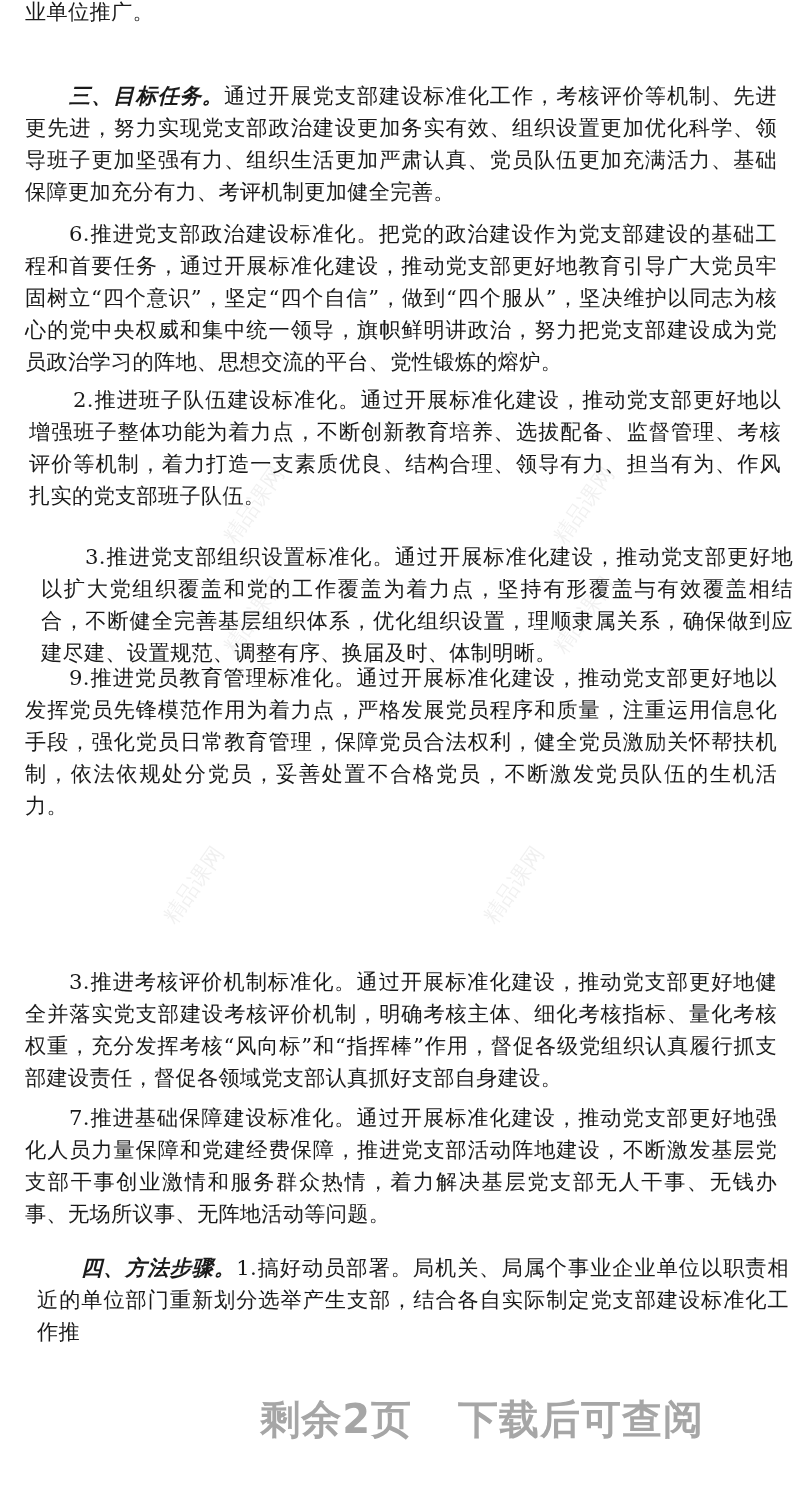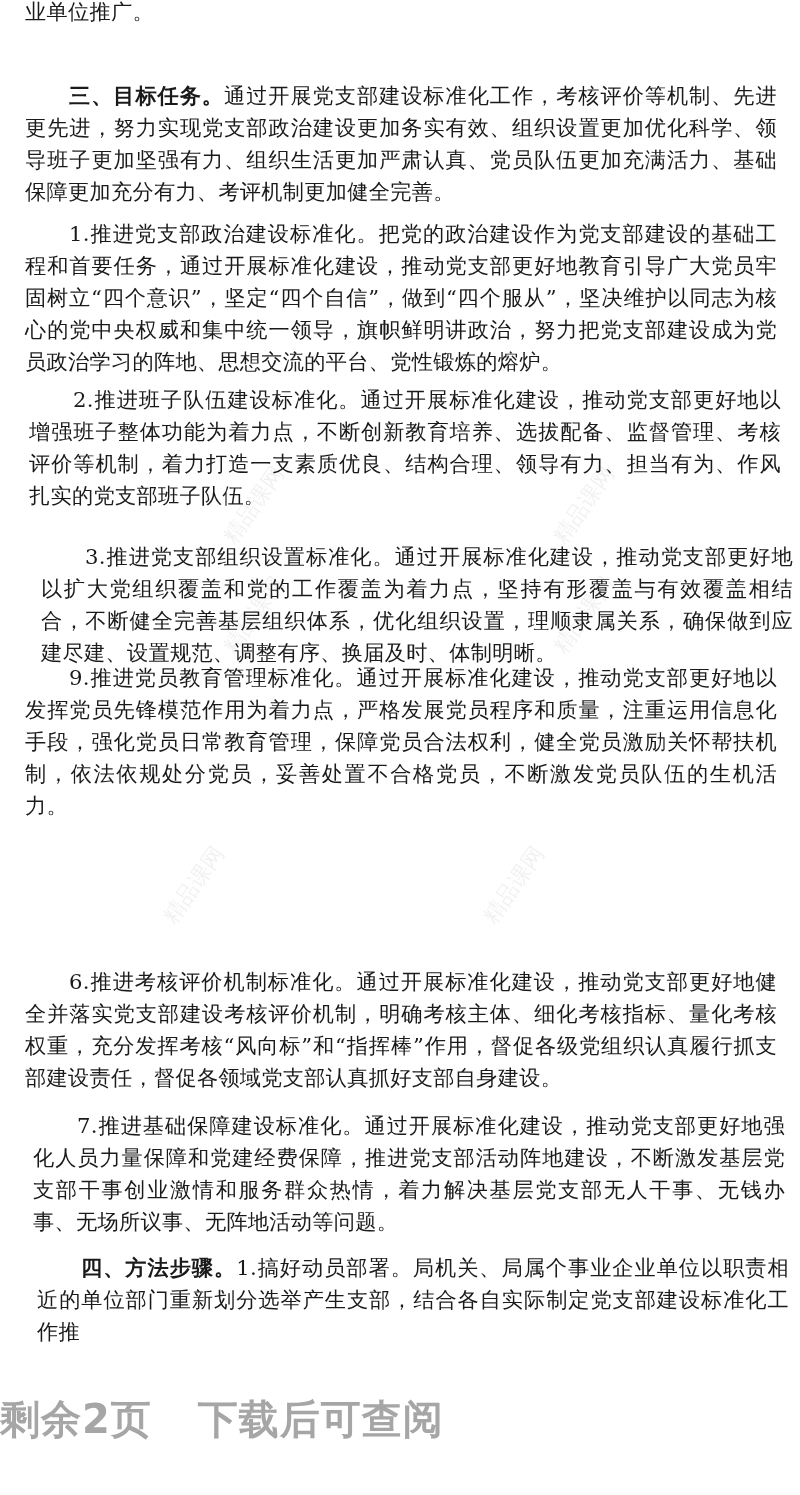--- a/index.html
+++ b/index.html
@@ -9,28 +9,28 @@
     color: #1a1a1a;
   }
   .page { position: absolute; left: 0; top: 0; width: 800px; height: 1495px; }
   .para {
     position: absolute; left: 25px; width: 752px;
     font-size: 21.2px; line-height: 32px;
     text-align: justify; text-align-last: left;
     letter-spacing: 0.3px;
   }
   .para.indent { text-indent: 44px; }
-  .para b { font-weight: bold; }
+  .para b { font-weight: bold; font-style: italic; }
   .wm {
     position: absolute; color: rgba(0,0,0,0.06);
     font-family: "DejaVu Sans", sans-serif; font-size: 22px;
     transform: rotate(-55deg); white-space: nowrap; pointer-events: none;
   }
   .footer {
-    position: absolute; left: 0; top: 1392px; width: 704px; text-align: left;
+    position: absolute; left: 0; top: 1392px; width: 704px; text-align: right;
     font-family: "DejaVu Sans", sans-serif; font-weight: bold;
     font-size: 40px; color: #a6a6a6; letter-spacing: 1px;
   }
   .footer .gap { display: inline-block; width: 46px; }
 </style>
 </head>
 <body>
 
 <div class="page">
 
@@ -38,31 +38,31 @@
   <span class="wm" style="left:540px; top:490px;">精品课网</span>
   <span class="wm" style="left:210px; top:600px;">精品课网</span>
   <span class="wm" style="left:540px; top:600px;">精品课网</span>
   <span class="wm" style="left:150px; top:870px;">精品课网</span>
   <span class="wm" style="left:470px; top:870px;">精品课网</span>
 
   <p class="para" style="top:-4px; margin:0;">业单位推广。</p>
 
   <p class="para indent" style="top:80px; margin:0;"><b>三、目标任务。</b><span>通过开展党支部建设标准化工作，考核评价等机制、先进更先进，努力实现党支部政治建设更加务实有效、组织设置更加优化科学、领导班子更加坚强有力、组织生活更加严肃认真、党员队伍更加充满活力、基础保障更加充分有力、考评机制更加健全完善。</span></p>
 
-  <p class="para indent" style="top:218px; margin:0;">1.推进党支部政治建设标准化。把党的政治建设作为党支部建设的基础工程和首要任务，通过开展标准化建设，推动党支部更好地教育引导广大党员牢固树立“四个意识”，坚定“四个自信”，做到“四个服从”，坚决维护以同志为核心的党中央权威和集中统一领导，旗帜鲜明讲政治，努力把党支部建设成为党员政治学习的阵地、思想交流的平台、党性锻炼的熔炉。</p>
+  <p class="para indent" style="top:218px; margin:0;">6.推进党支部政治建设标准化。把党的政治建设作为党支部建设的基础工程和首要任务，通过开展标准化建设，推动党支部更好地教育引导广大党员牢固树立“四个意识”，坚定“四个自信”，做到“四个服从”，坚决维护以同志为核心的党中央权威和集中统一领导，旗帜鲜明讲政治，努力把党支部建设成为党员政治学习的阵地、思想交流的平台、党性锻炼的熔炉。</p>
 
   <p class="para indent" style="top:380px; margin:4px;">2.推进班子队伍建设标准化。通过开展标准化建设，推动党支部更好地以增强班子整体功能为着力点，不断创新教育培养、选拔配备、监督管理、考核评价等机制，着力打造一支素质优良、结构合理、领导有力、担当有为、作风扎实的党支部班子队伍。</p>
 
   <p class="para indent" style="top:525px; margin:16px;">3.推进党支部组织设置标准化。通过开展标准化建设，推动党支部更好地以扩大党组织覆盖和党的工作覆盖为着力点，坚持有形覆盖与有效覆盖相结合，不断健全完善基层组织体系，优化组织设置，理顺隶属关系，确保做到应建尽建、设置规范、调整有序、换届及时、体制明晰。</p>
 
   <p class="para indent" style="top:662px; margin:0;">9.推进党员教育管理标准化。通过开展标准化建设，推动党支部更好地以发挥党员先锋模范作用为着力点，严格发展党员程序和质量，注重运用信息化手段，强化党员日常教育管理，保障党员合法权利，健全党员激励关怀帮扶机制，依法依规处分党员，妥善处置不合格党员，不断激发党员队伍的生机活力。</p>
 
 
-  <p class="para indent" style="top:966px; margin:0;">6.推进考核评价机制标准化。通过开展标准化建设，推动党支部更好地健全并落实党支部建设考核评价机制，明确考核主体、细化考核指标、量化考核权重，充分发挥考核“风向标”和“指挥棒”作用，督促各级党组织认真履行抓支部建设责任，督促各领域党支部认真抓好支部自身建设。</p>
+  <p class="para indent" style="top:966px; margin:0;">3.推进考核评价机制标准化。通过开展标准化建设，推动党支部更好地健全并落实党支部建设考核评价机制，明确考核主体、细化考核指标、量化考核权重，充分发挥考核“风向标”和“指挥棒”作用，督促各级党组织认真履行抓支部建设责任，督促各领域党支部认真抓好支部自身建设。</p>
 
-  <p class="para indent" style="top:1102px; margin:8px;">7.推进基础保障建设标准化。通过开展标准化建设，推动党支部更好地强化人员力量保障和党建经费保障，推进党支部活动阵地建设，不断激发基层党支部干事创业激情和服务群众热情，着力解决基层党支部无人干事、无钱办事、无场所议事、无阵地活动等问题。</p>
+  <p class="para indent" style="top:1102px; margin:0;">7.推进基础保障建设标准化。通过开展标准化建设，推动党支部更好地强化人员力量保障和党建经费保障，推进党支部活动阵地建设，不断激发基层党支部干事创业激情和服务群众热情，着力解决基层党支部无人干事、无钱办事、无场所议事、无阵地活动等问题。</p>
 
   <p class="para indent" style="top:1240px; margin:12px;"><b>四、方法步骤。</b><span>1.搞好动员部署。局机关、局属个事业企业单位以职责相近的单位部门重新划分选举产生支部，结合各自实际制定党支部建设标准化工作推</span></p>
 
   <div class="footer">
     <span>剩余2页</span><span class="gap"></span><span>下载后可查阅</span>
   </div>
 </div>
 
 </body></html>

